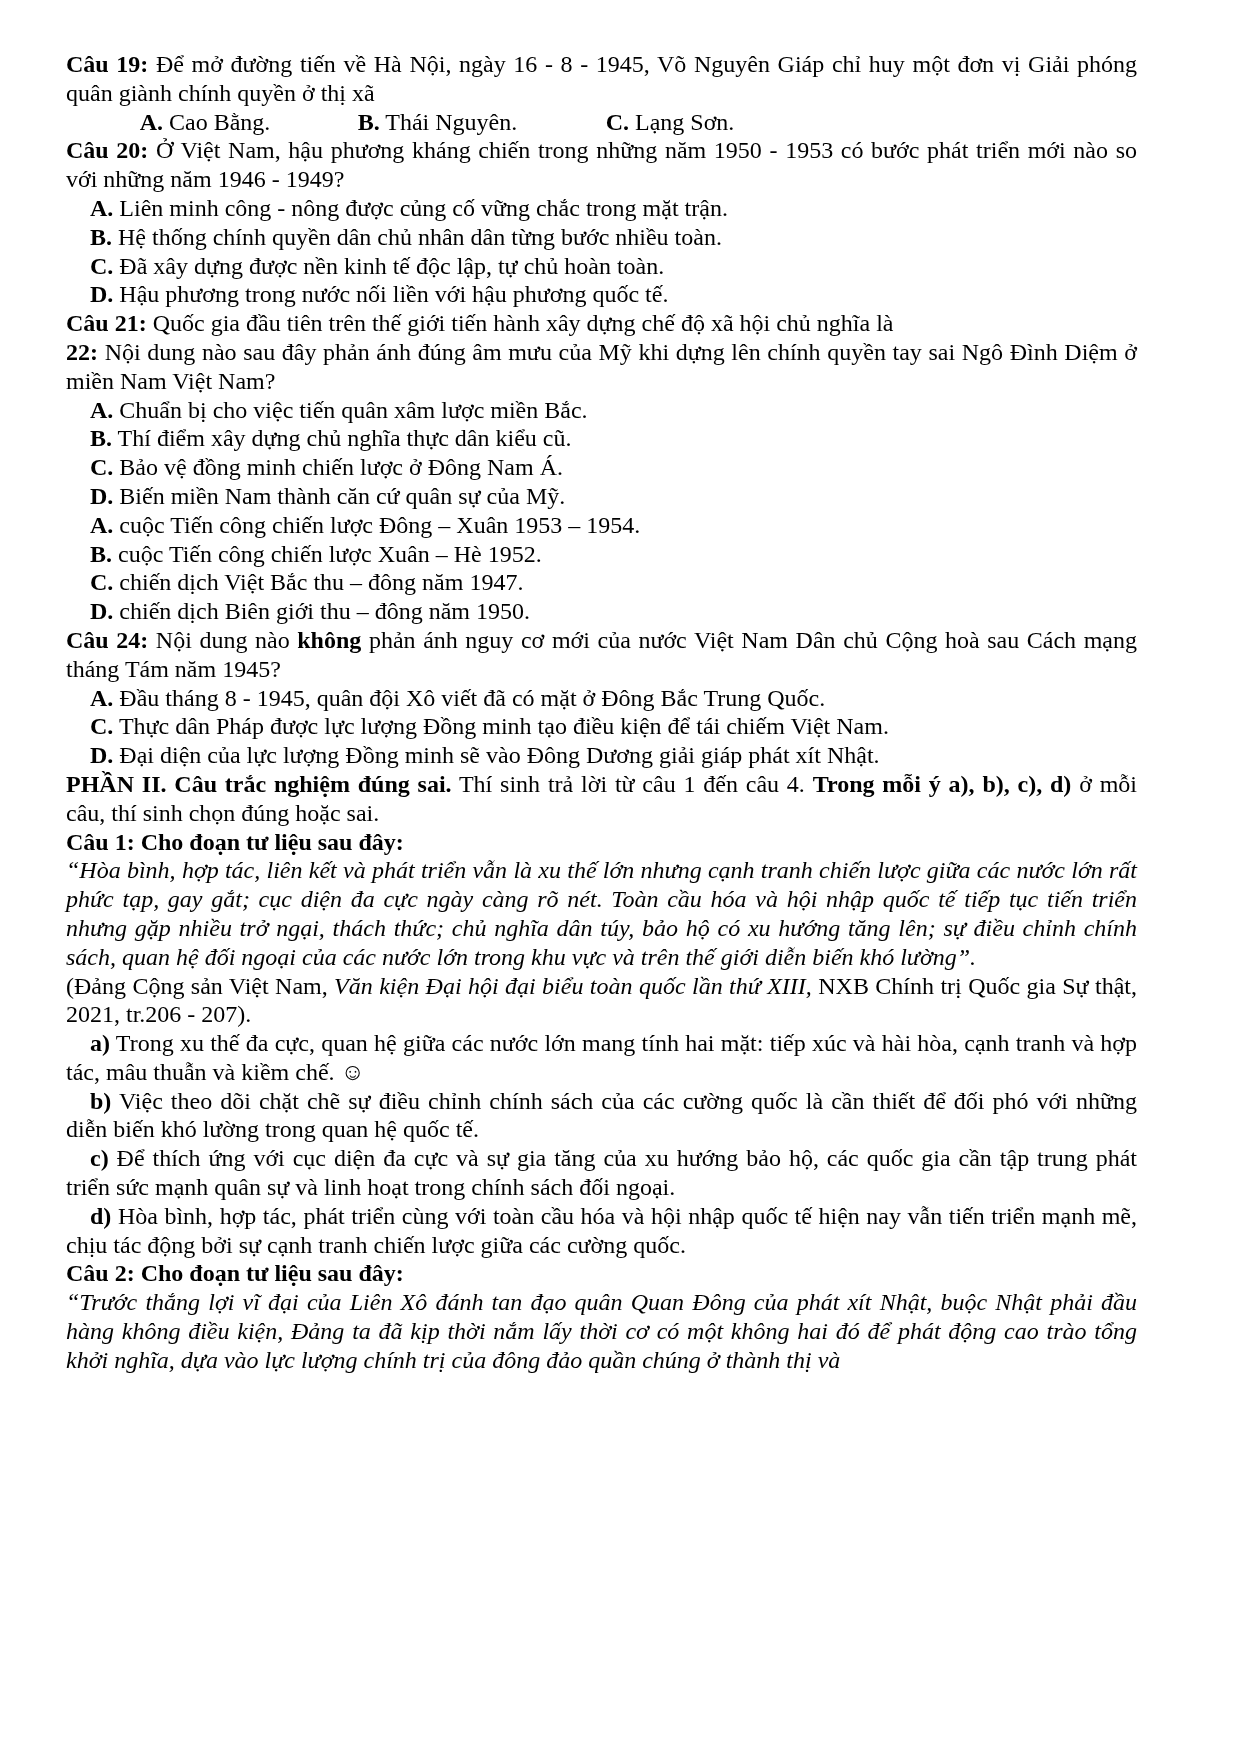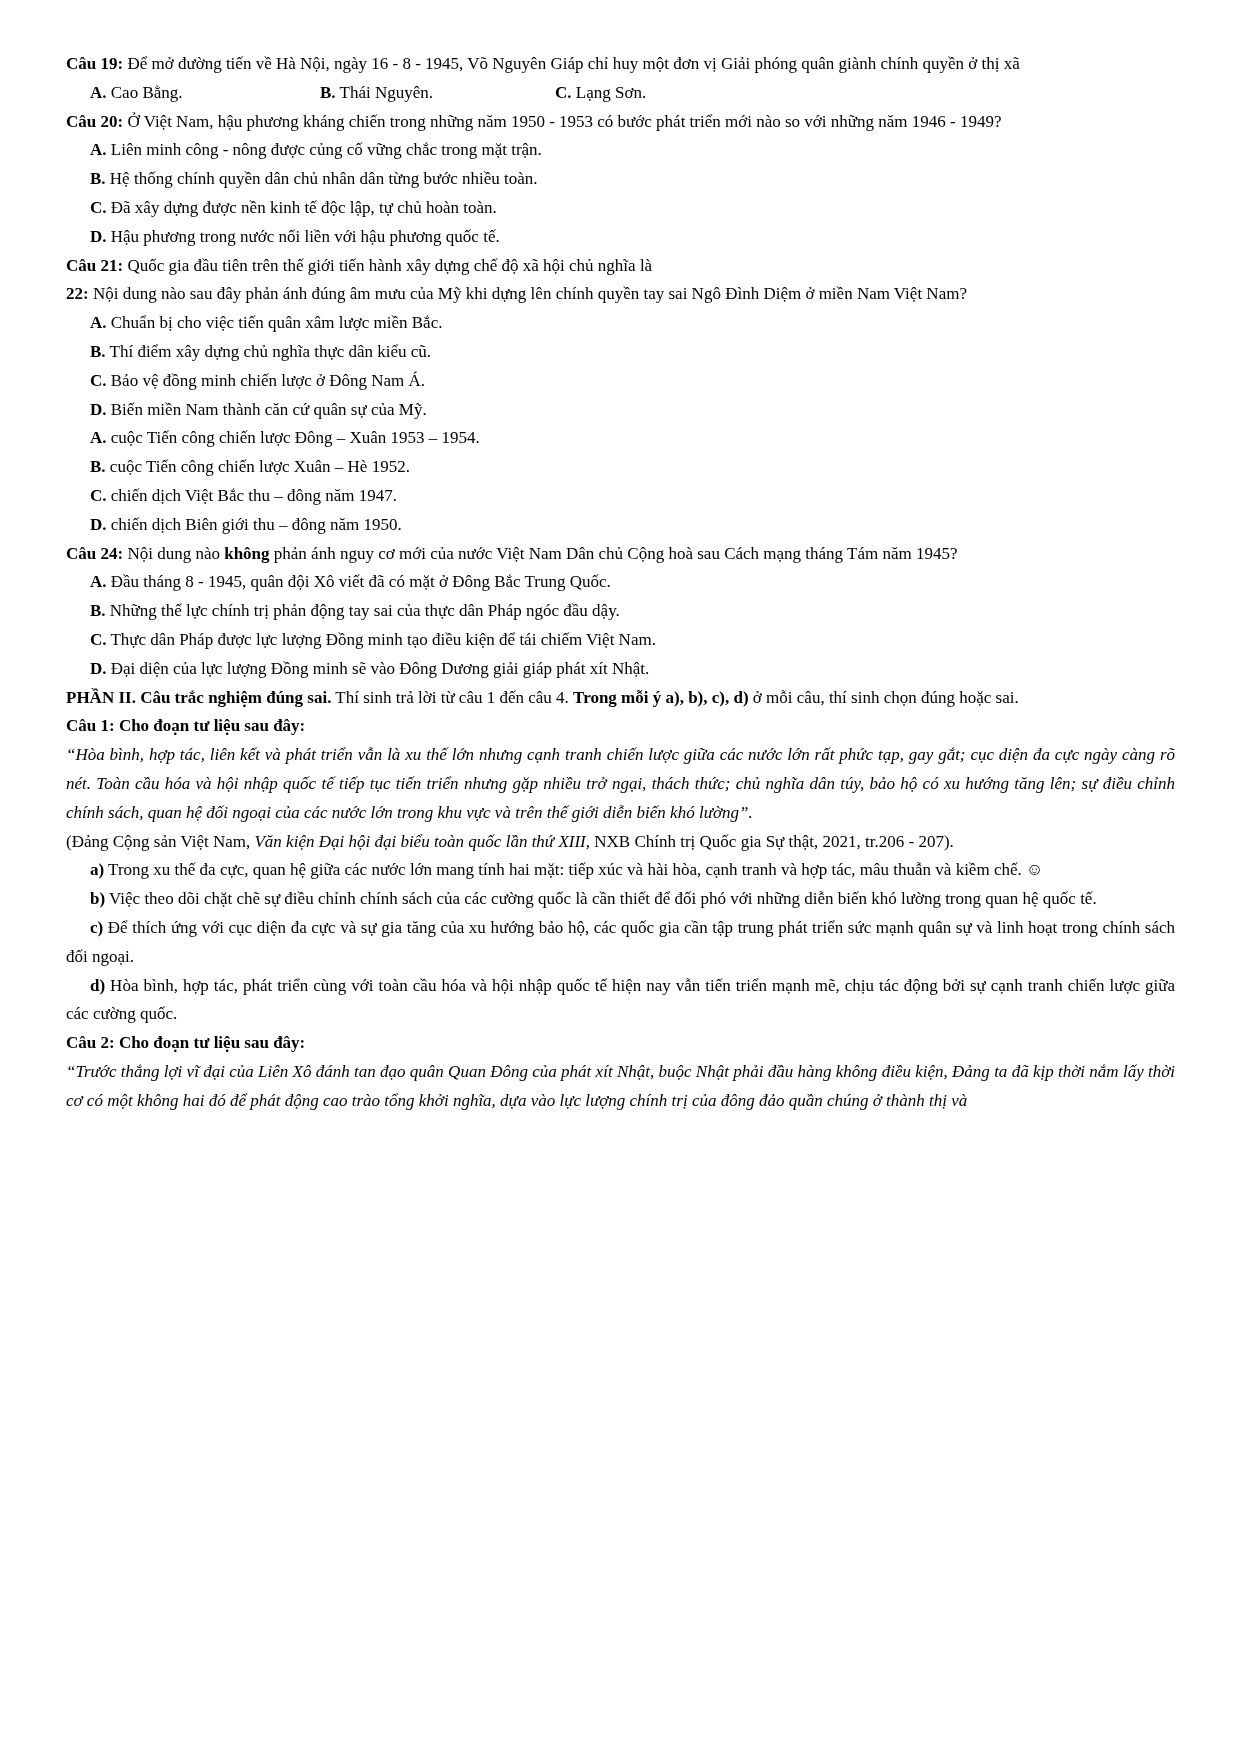--- a/index.html
+++ b/index.html
@@ -5,37 +5,37 @@
   * { margin: 0; padding: 0; box-sizing: border-box; }
   html, body { background: #ffffff; }
   .page {
     position: relative;
     width: 1241px;
     height: 1756px;
     margin: 0 auto;
     background: #ffffff;
     color: #000000;
     font-family: "Liberation Serif", "DejaVu Serif", serif;
-    font-size: 17px;
+    font-size: 24px;
     line-height: 28.8px;
-    padding: 50px 66px 40px 66px;
+    padding: 50px 104px 40px 66px;
     overflow: hidden;
   }
   .para { text-align: justify; }
   .b { font-weight: 700; }
   .i { font-style: italic; }
   .opt  { text-indent: 24px; }
   .item { text-indent: 24px; }
   .row {
     display: grid;
     grid-template-columns: 230px 235px 230px auto;
     padding-left: 24px;
     text-align: left;
   }
-  .row .cell { white-space: nowrap; }
+  .row .cell { white-space: nowrap; text-align: center; }
 </style>
 </head>
 <body>
 
 <div class="page">
   <div id="doc">
       <div class="para q"><span class="b">Câu 19:</span><span> Để mở đường tiến về Hà Nội, ngày 16 - 8 - 1945, Võ Nguyên Giáp chỉ huy một đơn vị Giải phóng quân giành chính quyền ở thị xã</span></div>
       <div class="para row">
         <span class="cell"><span class="b">A.</span><span> Cao Bằng.</span></span>
         <span class="cell"><span class="b">B.</span><span> Thái Nguyên.</span></span>
@@ -51,21 +51,20 @@
       <div class="para opt"><span class="b">A.</span><span> Chuẩn bị cho việc tiến quân xâm lược miền Bắc.</span></div>
       <div class="para opt"><span class="b">B.</span><span> Thí điểm xây dựng chủ nghĩa thực dân kiểu cũ.</span></div>
       <div class="para opt"><span class="b">C.</span><span> Bảo vệ đồng minh chiến lược ở Đông Nam Á.</span></div>
       <div class="para opt"><span class="b">D.</span><span> Biến miền Nam thành căn cứ quân sự của Mỹ.</span></div>
       <div class="para opt"><span class="b">A.</span><span> cuộc Tiến công chiến lược Đông – Xuân 1953 – 1954.</span></div>
       <div class="para opt"><span class="b">B.</span><span> cuộc Tiến công chiến lược Xuân – Hè 1952.</span></div>
       <div class="para opt"><span class="b">C.</span><span> chiến dịch Việt Bắc thu – đông năm 1947.</span></div>
       <div class="para opt"><span class="b">D.</span><span> chiến dịch Biên giới thu – đông năm 1950.</span></div>
       <div class="para q"><span class="b">Câu 24:</span><span> Nội dung nào </span><span class="b">không</span><span> phản ánh nguy cơ mới của nước Việt Nam Dân chủ Cộng hoà sau Cách mạng tháng Tám năm 1945?</span></div>
       <div class="para opt"><span class="b">A.</span><span> Đầu tháng 8 - 1945, quân đội Xô viết đã có mặt ở Đông Bắc Trung Quốc.</span></div>
-      <div class="para opt"><span class="b">B.</span><span> Những thế lực chính trị phản động tay sai của thực dân Pháp ngóc đầu dậy.</span></div>
       <div class="para opt"><span class="b">C.</span><span> Thực dân Pháp được lực lượng Đồng minh tạo điều kiện để tái chiếm Việt Nam.</span></div>
       <div class="para opt"><span class="b">D.</span><span> Đại diện của lực lượng Đồng minh sẽ vào Đông Dương giải giáp phát xít Nhật.</span></div>
       <div class="para part"><span class="b">PHẦN II. Câu trắc nghiệm đúng sai.</span><span> Thí sinh trả lời từ câu 1 đến câu 4. </span><span class="b">Trong mỗi ý a), b), c), d)</span><span> ở mỗi câu, thí sinh chọn đúng hoặc sai.</span></div>
       <div class="para q"><span class="b">Câu 1: Cho đoạn tư liệu sau đây:</span></div>
       <div class="para quote"><span class="i">“Hòa bình, hợp tác, liên kết và phát triển vẫn là xu thế lớn nhưng cạnh tranh chiến lược giữa các nước lớn rất phức tạp, gay gắt; cục diện đa cực ngày càng rõ nét. Toàn cầu hóa và hội nhập quốc tế tiếp tục tiến triển nhưng gặp nhiều trở ngại, thách thức; chủ nghĩa dân túy, bảo hộ có xu hướng tăng lên; sự điều chỉnh chính sách, quan hệ đối ngoại của các nước lớn trong khu vực và trên thế giới diễn biến khó lường”.</span></div>
       <div class="para cite"><span>(Đảng Cộng sản Việt Nam, </span><span class="i">Văn kiện Đại hội đại biểu toàn quốc lần thứ XIII,</span><span> NXB Chính trị Quốc gia Sự thật, 2021, tr.206 - 207).</span></div>
       <div class="para item"><span class="b">a)</span><span> Trong xu thế đa cực, quan hệ giữa các nước lớn mang tính hai mặt: tiếp xúc và hài hòa, cạnh tranh và hợp tác, mâu thuẫn và kiềm chế. ☺</span></div>
       <div class="para item"><span class="b">b)</span><span> Việc theo dõi chặt chẽ sự điều chỉnh chính sách của các cường quốc là cần thiết để đối phó với những diễn biến khó lường trong quan hệ quốc tế.</span></div>
       <div class="para item"><span class="b">c)</span><span> Để thích ứng với cục diện đa cực và sự gia tăng của xu hướng bảo hộ, các quốc gia cần tập trung phát triển sức mạnh quân sự và linh hoạt trong chính sách đối ngoại.</span></div>
       <div class="para item"><span class="b">d)</span><span> Hòa bình, hợp tác, phát triển cùng với toàn cầu hóa và hội nhập quốc tế hiện nay vẫn tiến triển mạnh mẽ, chịu tác động bởi sự cạnh tranh chiến lược giữa các cường quốc.</span></div>

